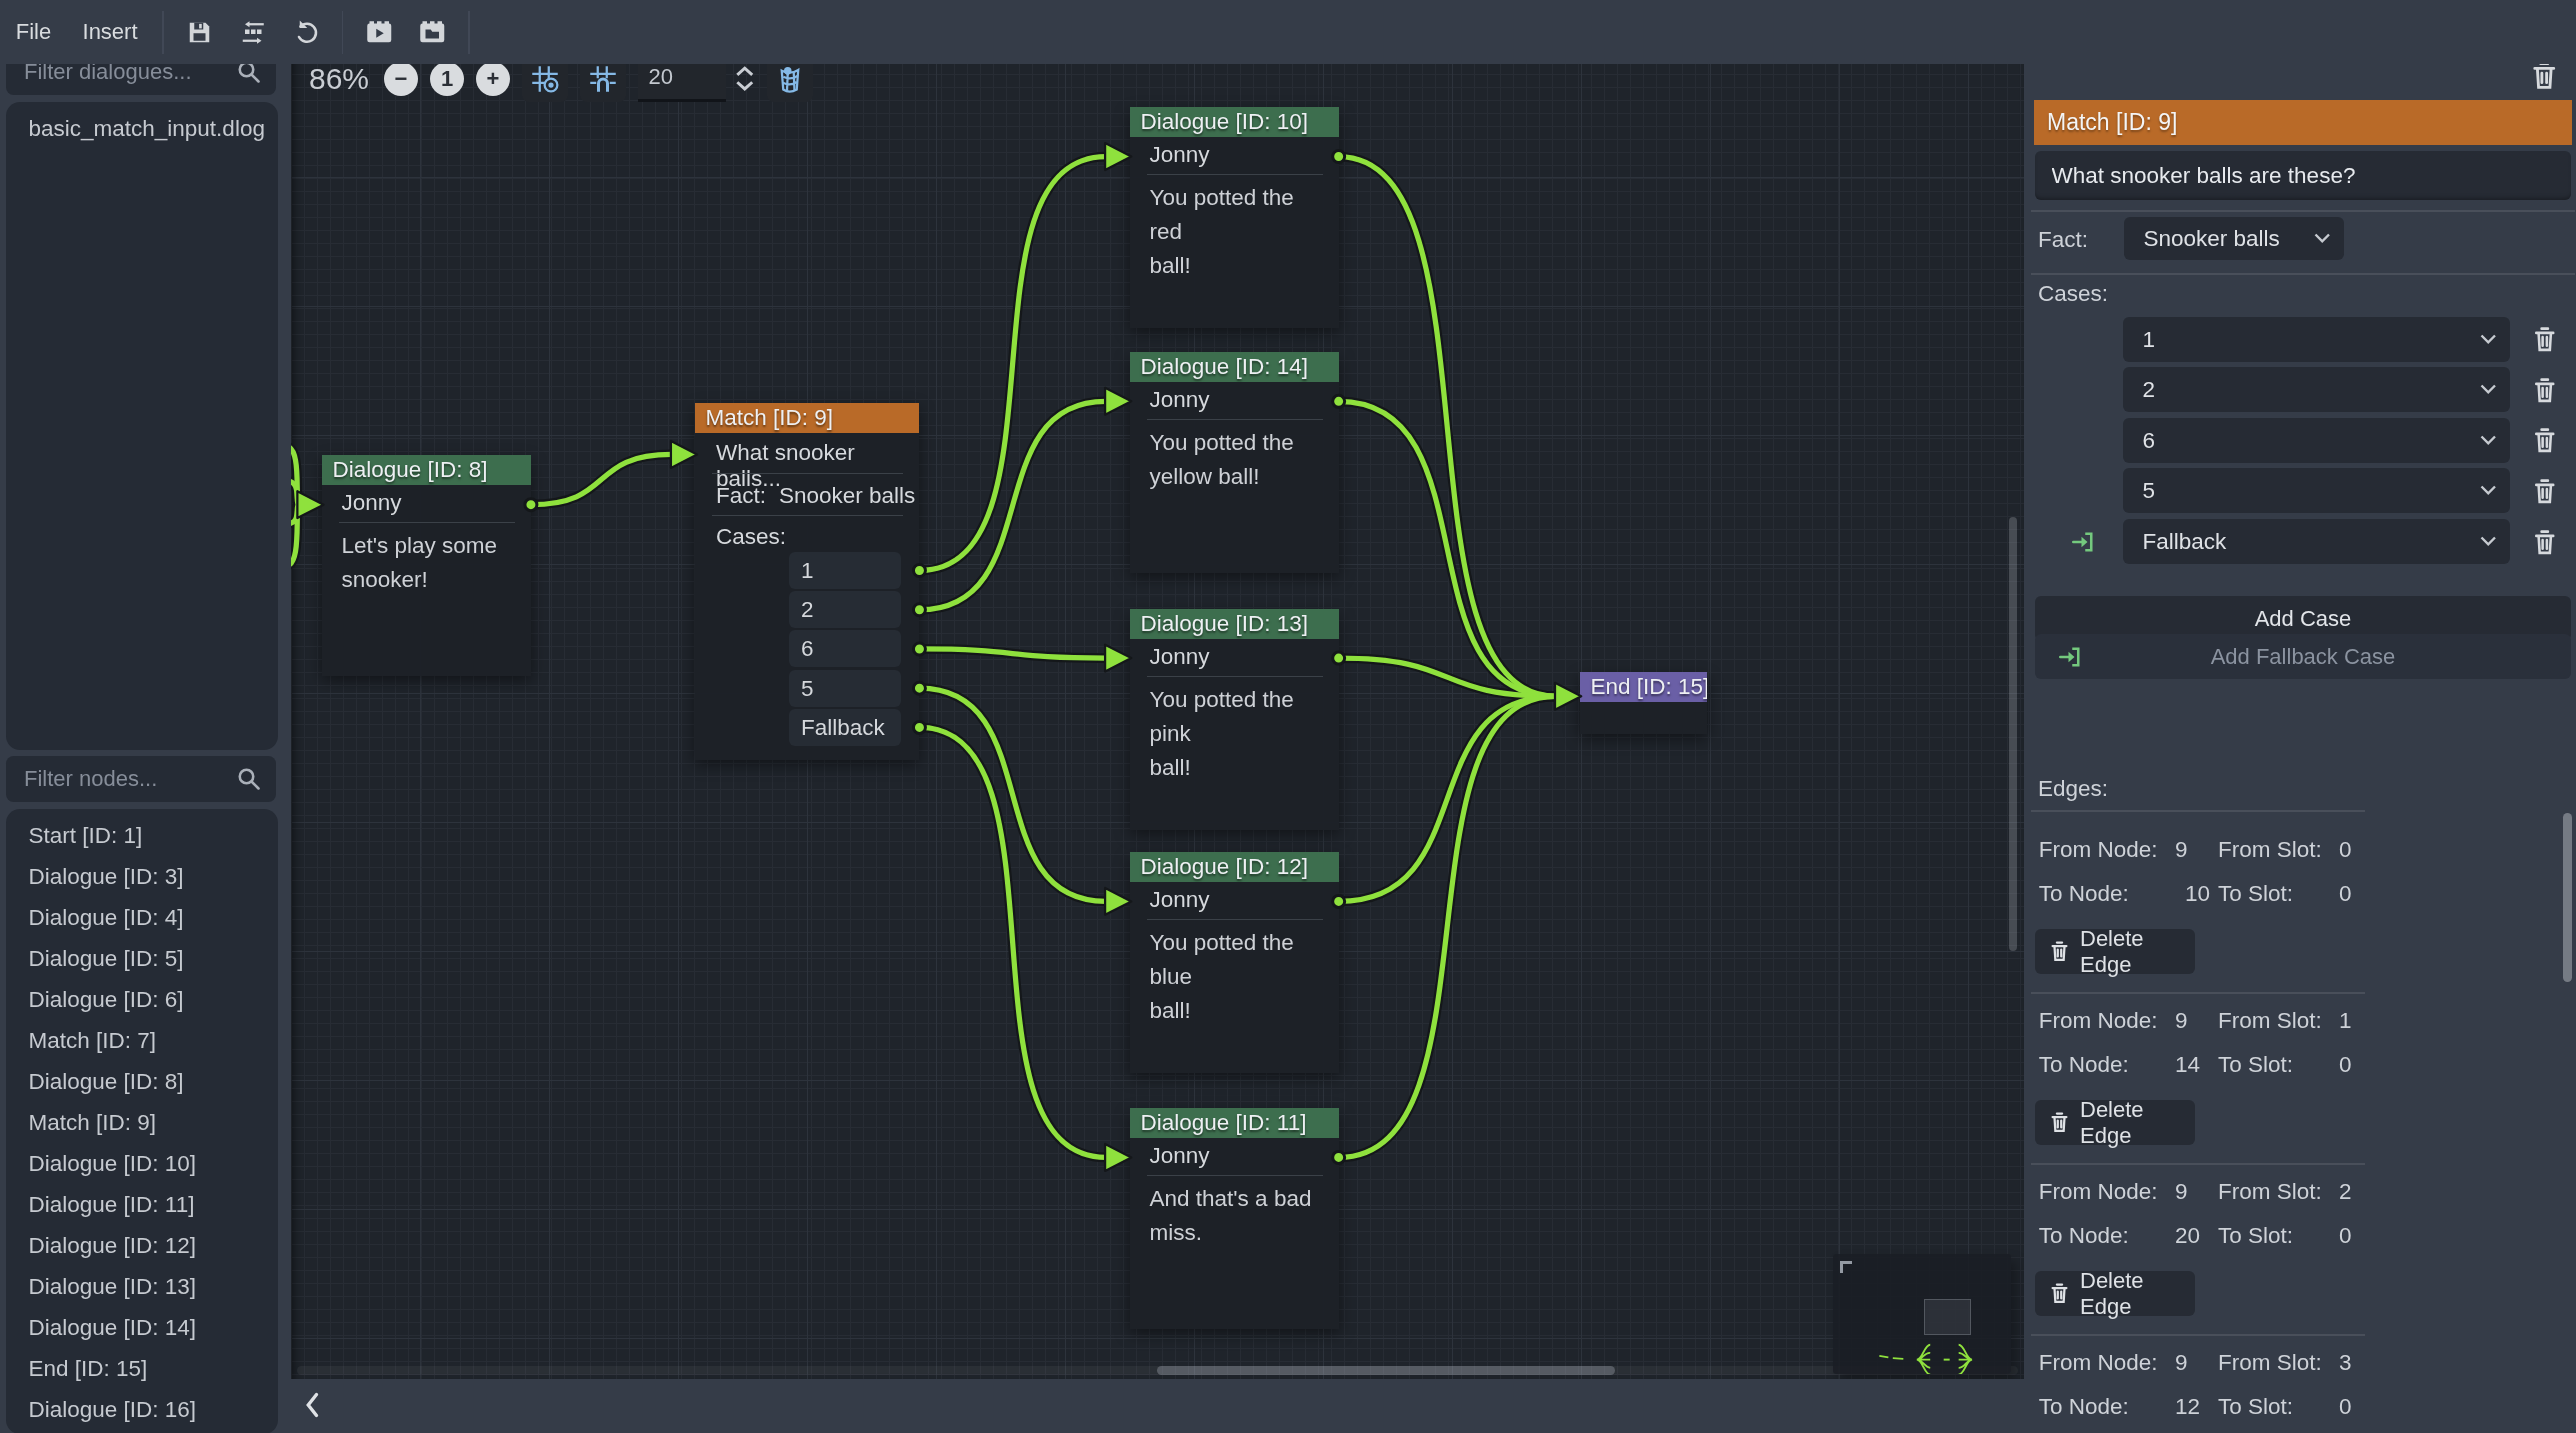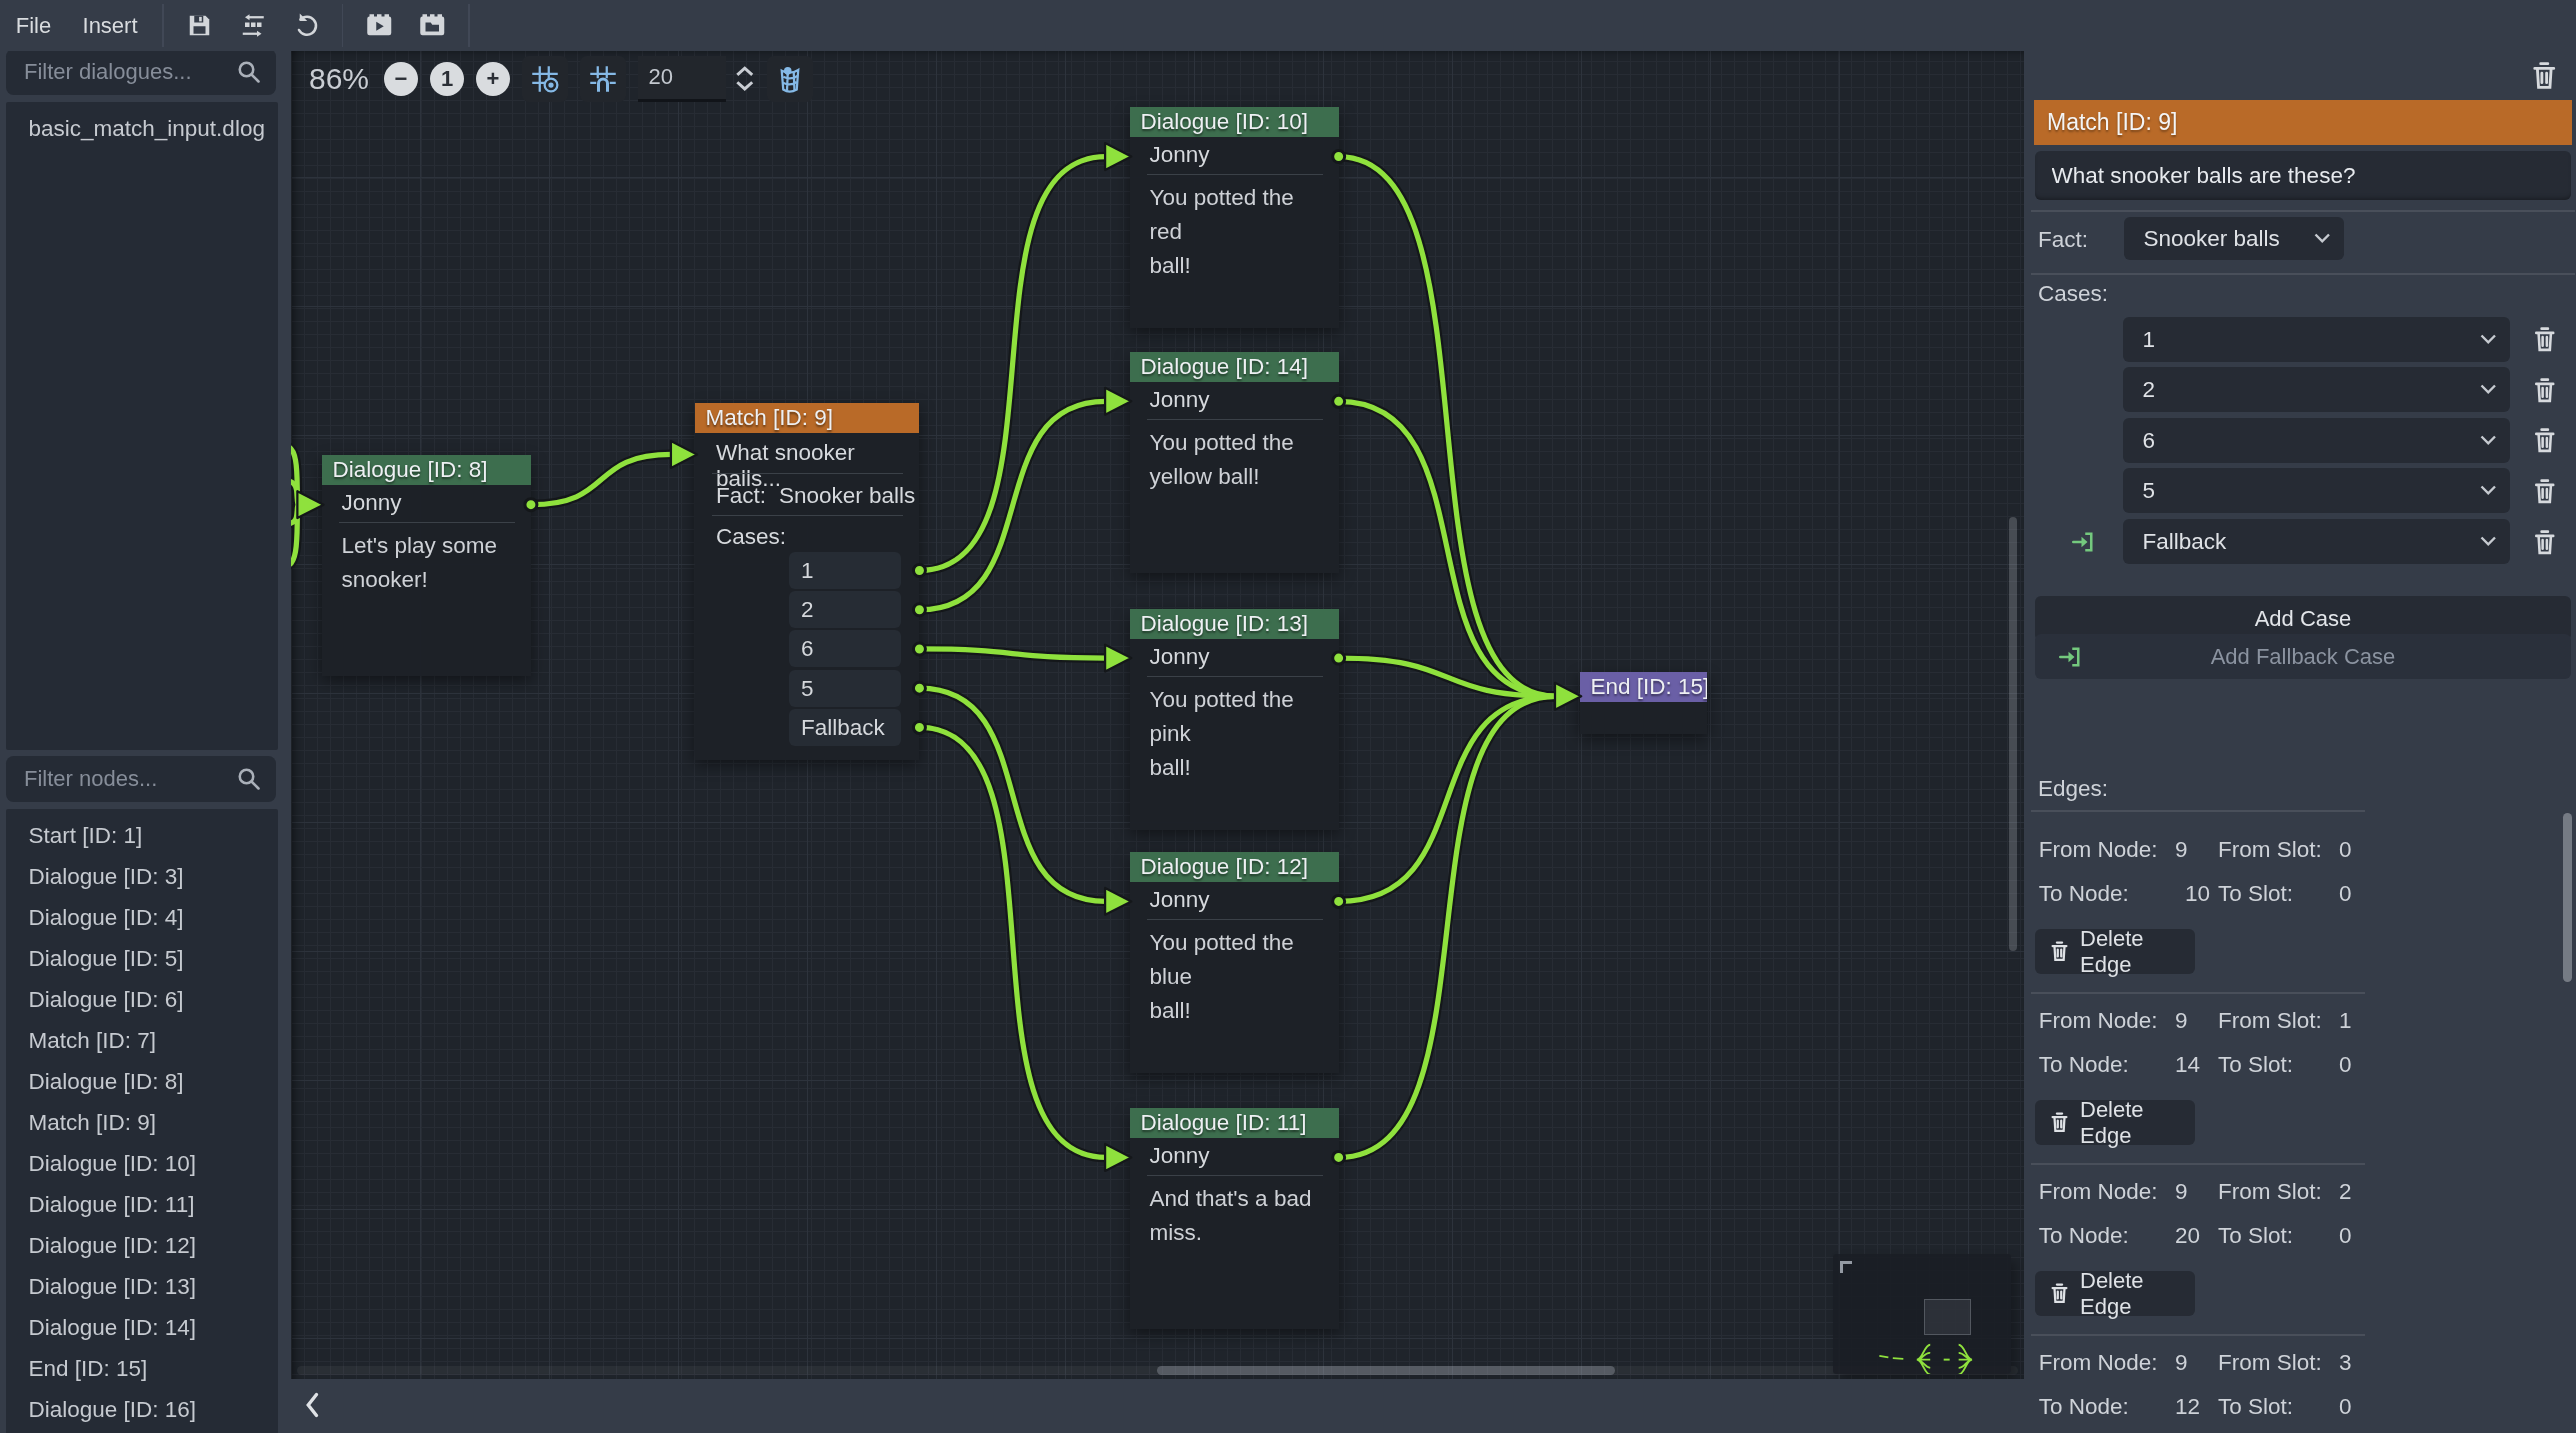--- a/index.html
+++ b/index.html
@@ -3,30 +3,30 @@
 <meta charset="utf-8">
 <style>
   html,body{margin:0;padding:0}
   body{
     width:2576px;height:1433px;position:relative;overflow:hidden;
     background:#353c48;
     font-family:"Liberation Sans","DejaVu Sans",sans-serif;
     color:#d5d8dd;-webkit-font-smoothing:antialiased;
   }
   
-  .topbar{position:absolute;left:0;top:0;width:2576px;height:51px;display:flex;align-items:center;z-index:60;background:#353c48}
+  .topbar{position:absolute;left:0;top:0;width:2576px;height:64px;display:flex;align-items:center;z-index:60;background:#353c48}
   .menu-item{font-size:22px;color:#d9dcdf;padding:0 15.7px;height:48px;line-height:48px;white-space:nowrap}
   .tb-sep{width:1.5px;height:43px;background:#414856;margin:0 9px}
   .tb-btn{width:40px;height:40px;margin:0 6.7px;display:flex;align-items:center;justify-content:center;color:#d3d6da}
   
   .side-input{position:absolute;left:6px;width:270px;height:46px;background:#252b35;border-radius:7.5px;z-index:55;display:flex;align-items:center}
   .side-input input{flex:1;background:transparent;border:0;outline:none;font-family:inherit;font-size:22px;color:#f9a8d4;padding:0 10.5px 0 18px;min-width:0}
   .side-input input::placeholder{color:#868d99}
   .side-input .mag{margin-right:15px;color:#aab0b9;flex:none;display:flex}
-  .side-panel{position:absolute;left:6px;width:272px;background:#252b35;border-radius:2px;overflow:hidden;z-index:54}
+  .side-panel{position:absolute;left:6px;width:272px;background:#252b35;border-radius:14px;overflow:hidden;z-index:54}
   #dialogue-panel{top:102px;height:648px}
   #node-panel{top:809px;height:625px}
   .side-panel ul{list-style:none;margin:0;padding:6px 0 0 0}
   .side-panel li{height:41px;line-height:41px;padding-left:22.5px;font-size:22.5px;color:#c6cad0;white-space:nowrap}
   
   #canvas{position:absolute;left:291px;top:48px;width:1733px;height:1331px;overflow:hidden;z-index:10;
     background-color:#1f242b;
     background-image:
       linear-gradient(to right,#2d333c 0.7px,transparent 0.7px),
       linear-gradient(to bottom,#2d333c 0.7px,transparent 0.7px),

